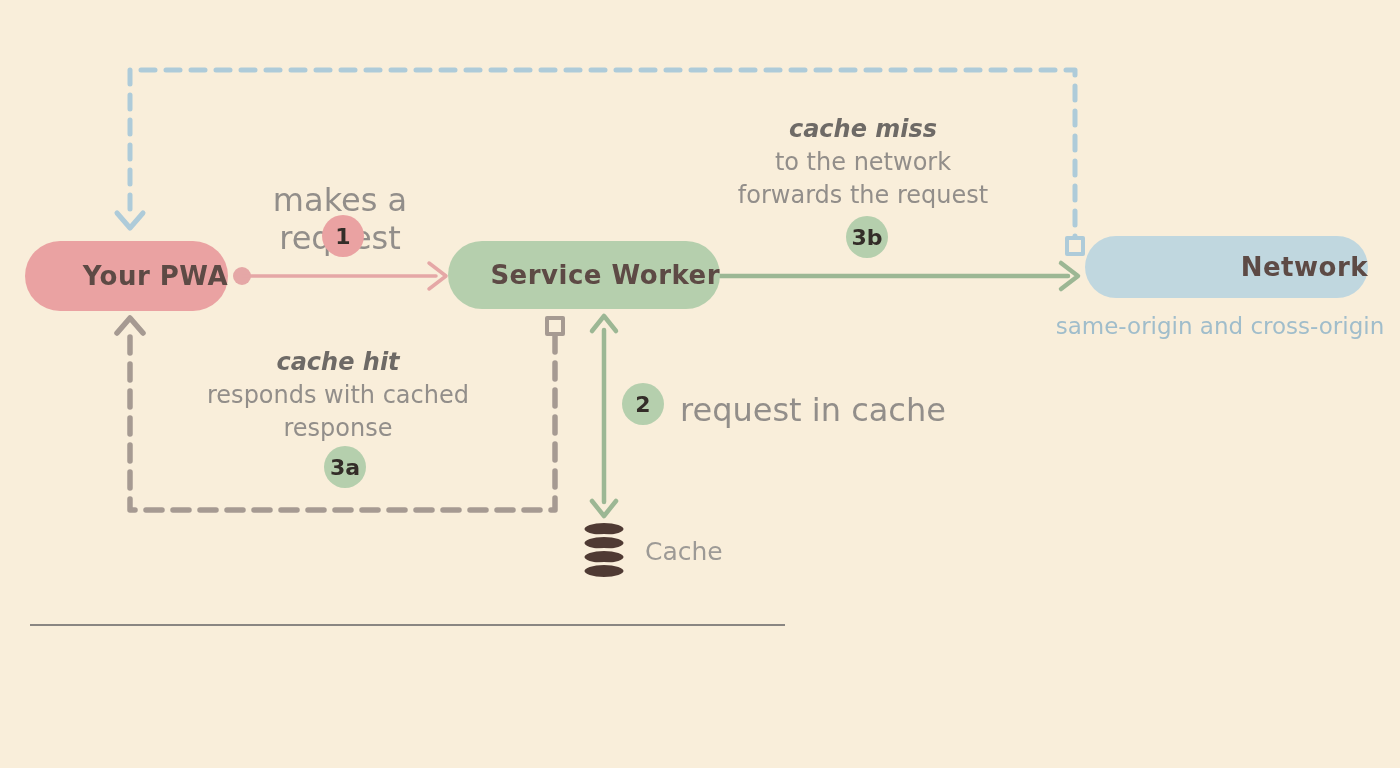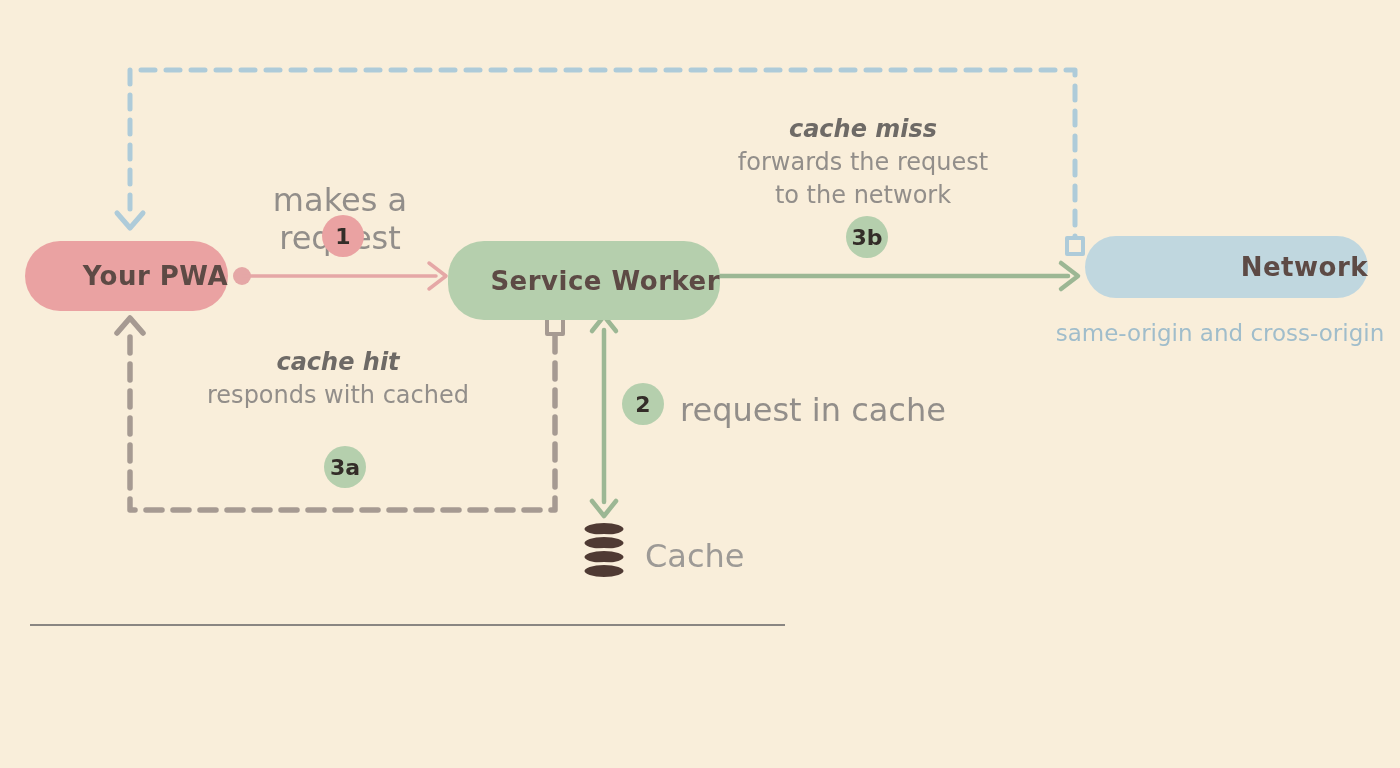--- a/index.html
+++ b/index.html
@@ -24,21 +24,21 @@
 
   .pill {
     position: absolute;
     display: flex; align-items: center; justify-content: flex-end;
     border-radius: 36px;
     font-weight: bold; font-size: 26px;
     color: var(--node-text);
     letter-spacing: 0.5px;
   }
   .pill-pwa     { left: 25px;   top: 241px; width: 203px; height: 70px; background: var(--pwa-fill); }
-  .pill-sw      { left: 448px;  top: 241px; width: 272px; height: 79px; background: var(--service-worker-fill); }
+  .pill-sw      { left: 448px;  top: 241px; width: 272px; height: 68px; background: var(--service-worker-fill); }
   .pill-network { left: 1085px; top: 236px; width: 283px; height: 62px; background: var(--network-fill); }
 
   .badge {
     position: absolute;
     display: flex; align-items: center; justify-content: center;
     width: 42px; height: 42px; border-radius: 50%;
     font-weight: bold; font-size: 22px;
     color: var(--badge-text);
   }
   .badge-1  { left: 322px; top: 215px; background: var(--badge-pink); }
@@ -50,26 +50,26 @@
   .label-request { left: 230px; top: 181px; width: 220px; text-align: center; }
   .label-search  { left: 680px; top: 391px; white-space: nowrap; }
 
   .step-block { position: absolute; text-align: center; font-size: 24px; line-height: 33px; color: var(--muted-text); }
   .block-3b { left: 713px; top: 113px; width: 300px; }
   .block-3a { left: 178px; top: 346px; width: 320px; }
   .block-title { font-weight: bold; color: var(--bold-text); font-style: italic; }
 
   .network-sub {
     position: absolute; left: 1040px; top: 313px; width: 360px;
-    text-align: center; font-size: 23px; color: var(--network-sub-text); margin-top: 7px;
+    text-align: center; font-size: 23px; color: var(--network-sub-text);
   }
 
   .cache-icon { position: absolute; left: 581px; top: 520px; }
   .cache-icon ellipse { fill: var(--cache-icon); stroke: var(--background); stroke-width: 3; }
-  .cache-label { position: absolute; left: 645px; top: 537px; font-size: 32px; color: var(--cache-label-text); }
+  .cache-label { position: absolute; left: 645px; top: 537px; font-size: 25px; color: var(--cache-label-text); }
 
   .divider { position: absolute; left: 30px; top: 624px; width: 755px; height: 2px; background: var(--divider); }
   .footer-label {
     position: absolute; left: 60px; top: 636px; width: 700px;
     text-align: center; font-size: 30px; color: var(--bold-text); letter-spacing: 0.5px;
   }
 </style>
 </head>
 <body>
 
@@ -106,28 +106,29 @@
   <div class="pill pill-network">
     <span>Network</span>
   </div>
   <div class="network-sub">same-origin and cross-origin</div>
 
   <div class="txt label-request">makes a request</div>
   <div class="badge badge-1">1</div>
 
   <div class="step-block block-3b">
     <div class="block-title">cache miss</div>
+    <div>to the network</div>
     <div>forwards the request</div>
-    <div>to the network</div>
   </div>
   <div class="badge badge-3b">3b</div>
 
   <div class="step-block block-3a">
     <div class="block-title">cache hit</div>
     <div>responds with cached</div>
+    <div>response</div>
   </div>
   <div class="badge badge-3a">3a</div>
 
   <div class="badge badge-2">2</div>
   <div class="txt label-search">request in cache</div>
 
   <svg class="cache-icon" width="46" height="60" viewBox="0 0 46 60">
     <ellipse cx="23" cy="9" rx="21" ry="7.5"></ellipse>
     <ellipse cx="23" cy="23" rx="21" ry="7.5"></ellipse>
     <ellipse cx="23" cy="37" rx="21" ry="7.5"></ellipse>

